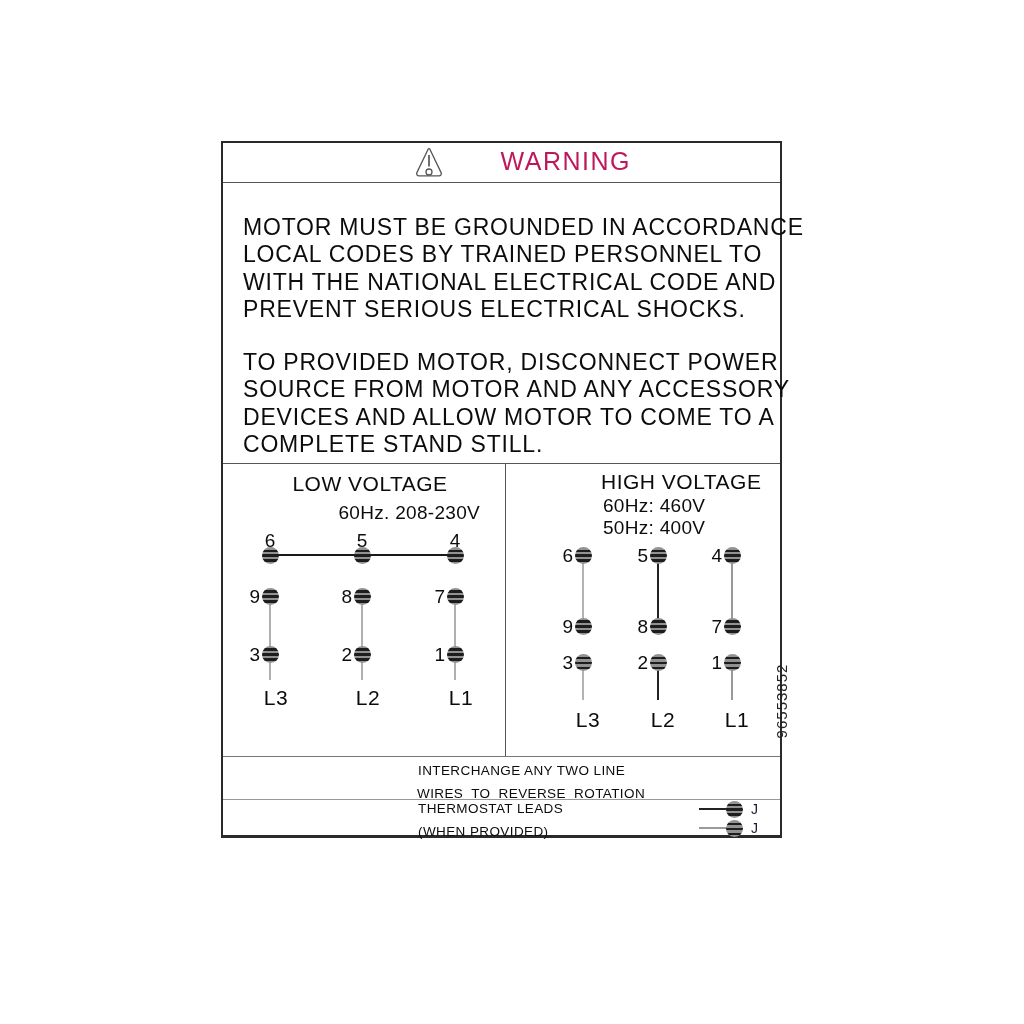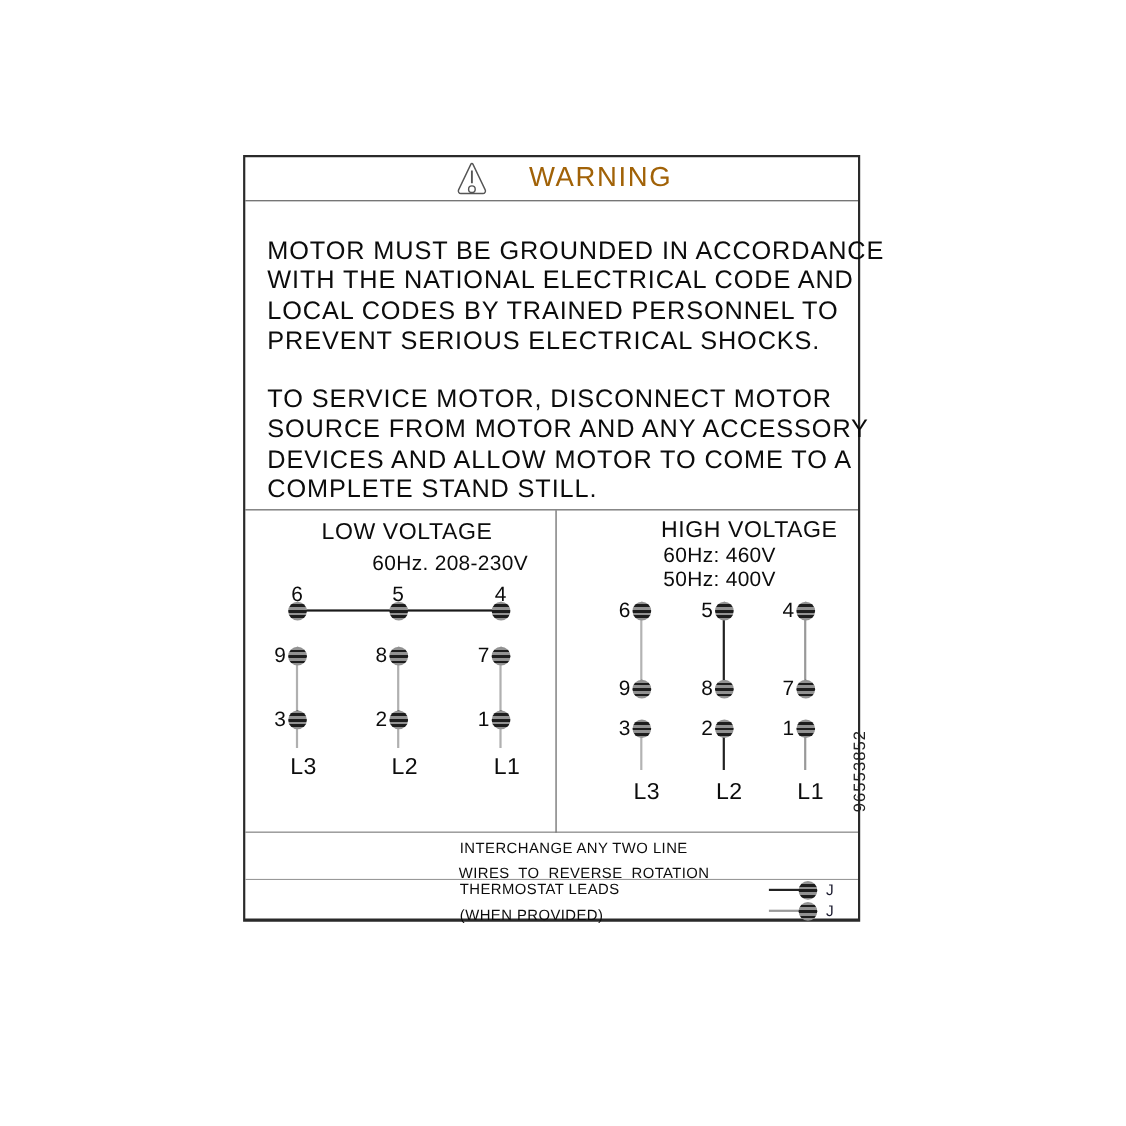--- a/index.html
+++ b/index.html
@@ -16,22 +16,22 @@
   }
   .sec { position:absolute; left:0; width:557px; }
   .sec-header   { top:0;   height:39px;  border-bottom:1.5px solid #555; }
   .sec-notice   { top:41px; height:279px; }
   .sec-voltage  { top:320px; height:293px; border-top:1.5px solid #555; box-sizing:border-box; }
   .sec-interchange { top:613px; height:43px; border-top:1.5px solid #777; box-sizing:border-box; }
   .sec-thermostat  { top:656px; height:36px; border-top:1.5px solid #999; box-sizing:border-box; }
 
   .warn-tri { position:absolute; left:192px; top:3px; }
   .warn-title {
-    position:absolute; left:238px; top:4px; width:170px; text-align:center;
-    font-size:25px; letter-spacing:1.5px; color:#a16207;
+    position:absolute; left:238px; top:4px; width:170px; text-align:right;
+    font-size:25px; letter-spacing:1.5px; color:#be185d;
   }
 
   .para { position:absolute; left:20px; font-size:23px; line-height:27.4px; letter-spacing:0.8px; color:#0c0c0c; white-space:nowrap; }
   .para-1 { top:30px; }
   .para-2 { top:165px; }
 
   .panel { position:absolute; top:0; height:293px;margin-left:12px; }
   .panel-low  { left:0; width:270px; }
   .panel-high { left:270px; width:287px; border-left:1.5px solid #555; box-sizing:border-box; }
 
@@ -70,26 +70,26 @@
         <path d="M13.1 3.2 L1.9 26.6 a2.3 2.3 0 0 0 2.1 3.3 h20 a2.3 2.3 0 0 0 2.1-3.3 L14.9 3.2 a1 1 0 0 0 -1.8 0 Z" fill="none" stroke="#555" stroke-width="1.3"></path>
         <line x1="14" y1="9" x2="14" y2="20.5" stroke="#555" stroke-width="1.7"></line>
         <circle cx="14" cy="26" r="3" fill="#ffffff" stroke="#555" stroke-width="1.3"></circle>
       </svg>
       <div class="warn-title">WARNING</div>
     </div>
 
     <div class="sec sec-notice">
       <div class="para para-1">
         <div>MOTOR MUST BE GROUNDED IN ACCORDANCE</div>
+        <div>LOCAL CODES BY TRAINED PERSONNEL TO</div>
         <div>WITH THE NATIONAL ELECTRICAL CODE AND</div>
-        <div>LOCAL CODES BY TRAINED PERSONNEL TO</div>
         <div>PREVENT SERIOUS ELECTRICAL SHOCKS.</div>
       </div>
       <div class="para para-2">
-        <div>TO SERVICE MOTOR, DISCONNECT MOTOR</div>
+        <div>TO PROVIDED MOTOR, DISCONNECT POWER</div>
         <div>SOURCE FROM MOTOR AND ANY ACCESSORY</div>
         <div>DEVICES AND ALLOW MOTOR TO COME TO A</div>
         <div>COMPLETE STAND STILL.</div>
       </div>
     </div>
 
     <div class="sec sec-voltage">
 
       <div class="panel panel-low">
         <div class="diag-title" style="left:25px; top:8px; width:220px; text-align:center;">LOW VOLTAGE</div>

